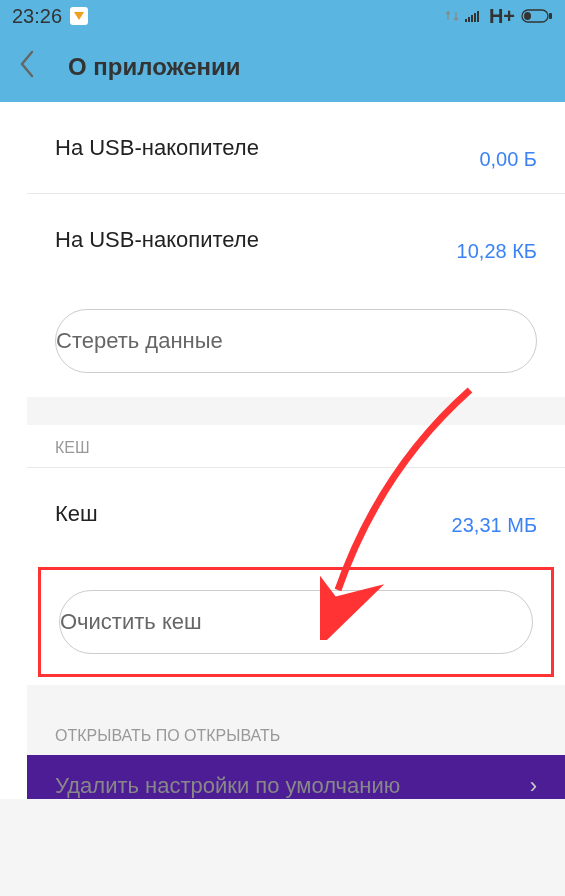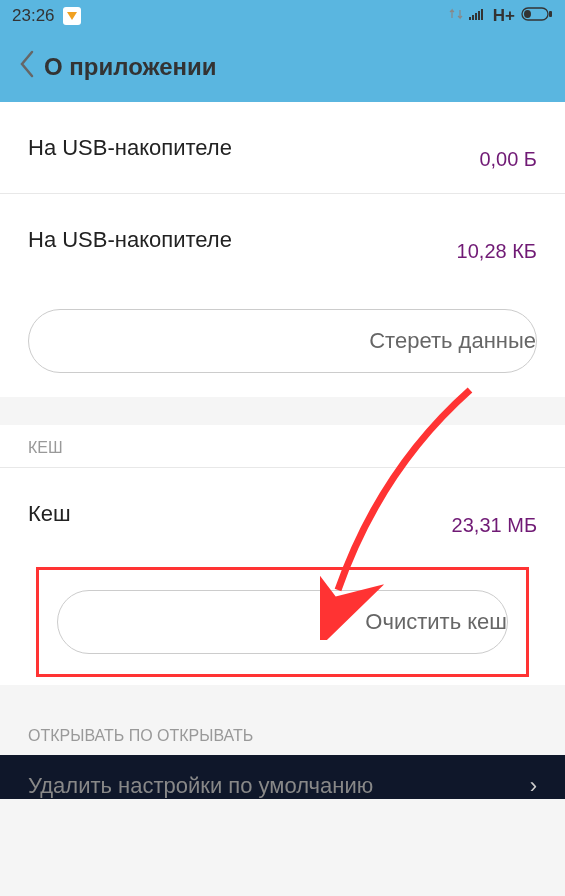--- a/index.html
+++ b/index.html
@@ -12,21 +12,21 @@
       position: relative;
     }
     .status-bar {
       height: 32px;
       background: #5ab6e0;
       display: flex;
       align-items: center;
       justify-content: space-between;
       padding: 0 12px;
       color: #333;
-      font-size: 17px;
+      font-size: 20px;
     }
     .status-left { display: flex; align-items: center; gap: 8px; }
     .status-right { display: flex; align-items: center; gap: 6px; }
     .app-icon {
       width: 18px; height: 18px;
       background: #fff;
       border-radius: 3px;
       display:flex; align-items:center; justify-content:center;
       position: relative;
     }
@@ -37,65 +37,65 @@
       border-right:5px solid transparent;
       border-top:8px solid #f0a020;
       top:5px;left:4px;
     }
     .header {
       height: 70px;
       background: #5ab6e0;
       display: flex;
       align-items: center;
       padding: 0 18px;
-      gap: 8px;
+      gap: 32px;
     }
     .back-icon { color: #555; font-size: 26px; cursor:pointer; }
     .header-title { font-size: 24px; font-weight: bold; color: #333; }
-    .content { background: #fff; }
+    .content { background: #fff; padding-left: 27px; }
     .row {
       display: flex;
       justify-content: space-between;
       align-items: center;
       padding: 22px 28px;
       border-bottom: 1px solid #e8e8e8;
     }
     .row.noborder { border-bottom: none; }
     .label { font-size: 22px; color: #222; }
-    .value { font-size: 20px; color: #701a75; margin-top: 24px; }
+    .value { font-size: 20px; color: #3b82f6; margin-top: 24px; }
     .pill-button {
       margin: 24px 28px;
       padding: 18px 0;
       border: 1px solid #ccc;
       border-radius: 40px;
-      text-align: right;
+      text-align: left;
       font-size: 22px;
       color: #666;
       background: #fff;
       cursor: pointer;
     }
     .gap { height: 28px; background: #f5f5f5; }
     .section-header {
       padding: 14px 28px 10px 28px;
       font-size: 16px;
       color: #999;
       border-bottom: 1px solid #e8e8e8;
     }
     .highlight-box {
       border: 3px solid #ff3333;
-      margin: 8px 36px;
+      margin: 8px 11px;
       padding: 0;
     }
     .highlight-box .pill-button { margin: 20px 18px; }
     .gray-area { background: #f5f5f5; padding-bottom:0; }
     .reset-row {
       display:flex; justify-content:space-between; align-items:center;
       padding: 18px 28px 0 28px;
       font-size: 22px; color: #888;
-      background:#0f172a;
+      background:#4c1d95;
     }
     .arrow {
       position: absolute;
       top: 380px;
       left: 320px;
       pointer-events: none;
       z-index: 100;
     }
     .chev { color:#ccc; font-size:22px; }
   </style>

